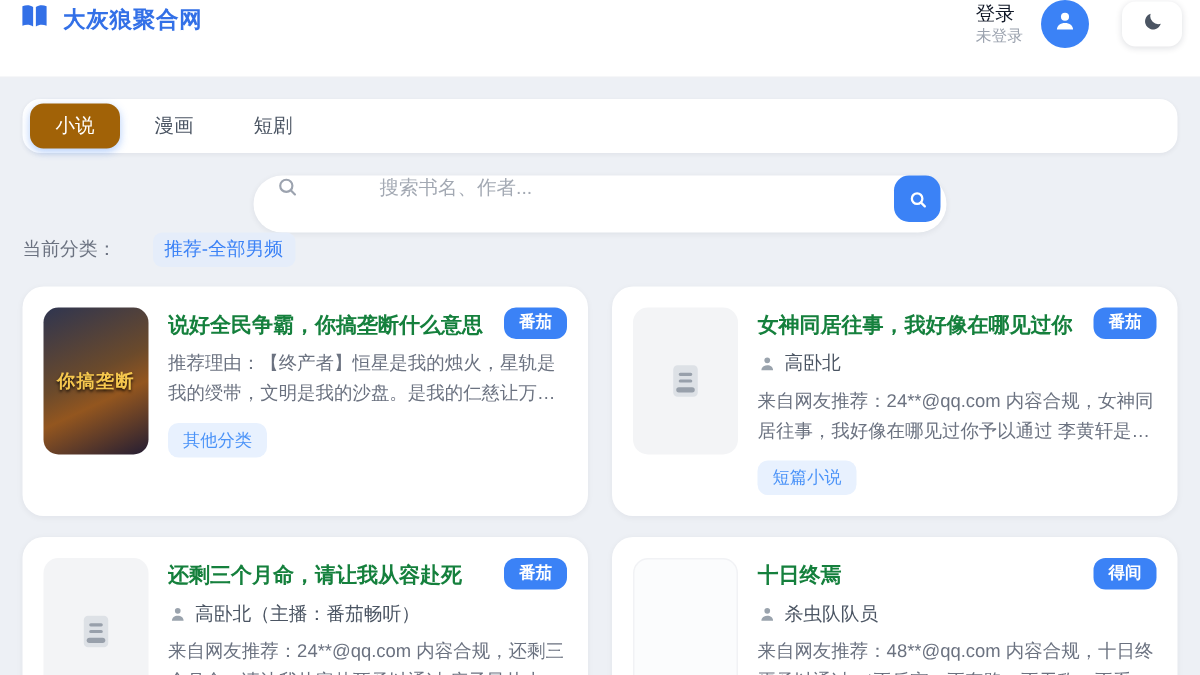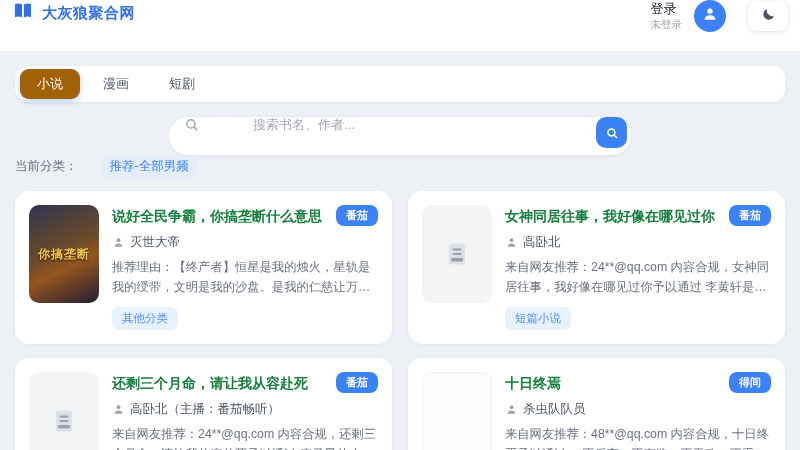--- a/index.html
+++ b/index.html
@@ -192,27 +192,20 @@
 
     <div class="card">
       <div class="cover art">
         <span class="cover-title">你搞垄断</span>
       </div>
       <div class="card-body">
         <div class="title-row">
           <div class="book-title">说好全民争霸，你搞垄断什么意思</div>
           <span class="source-badge">番茄</span>
         </div>
-        <div class="author-row">
-          <svg viewBox="0 0 24 24" fill="#9aa3ad">
-              <circle cx="12" cy="7.8" r="3.5"></circle>
-              <path d="M4.8 20c0-3.7 3.2-6.1 7.2-6.1s7.2 2.4 7.2 6.1z"></path>
-            </svg>
-          <span class="author-name">灭世大帝</span>
-        </div>
         <div class="desc">推荐理由：【终产者】恒星是我的烛火，星轨是我的绶带，文明是我的沙盘。是我的仁慈让万灵在我的花园中生长，让呼吸不...</div>
         <span class="tag-chip">其他分类</span>
       </div>
     </div>
 
     <div class="card">
       <div class="cover icon-ph">
         <svg viewBox="0 0 24 24">
             <rect x="5" y="3" width="14" height="18" rx="2.5" fill="#dde1e6"></rect>
             <path d="M9 8.2h6M9 12h6" stroke="#98a0ab" stroke-width="1.8" stroke-linecap="round"></path>

